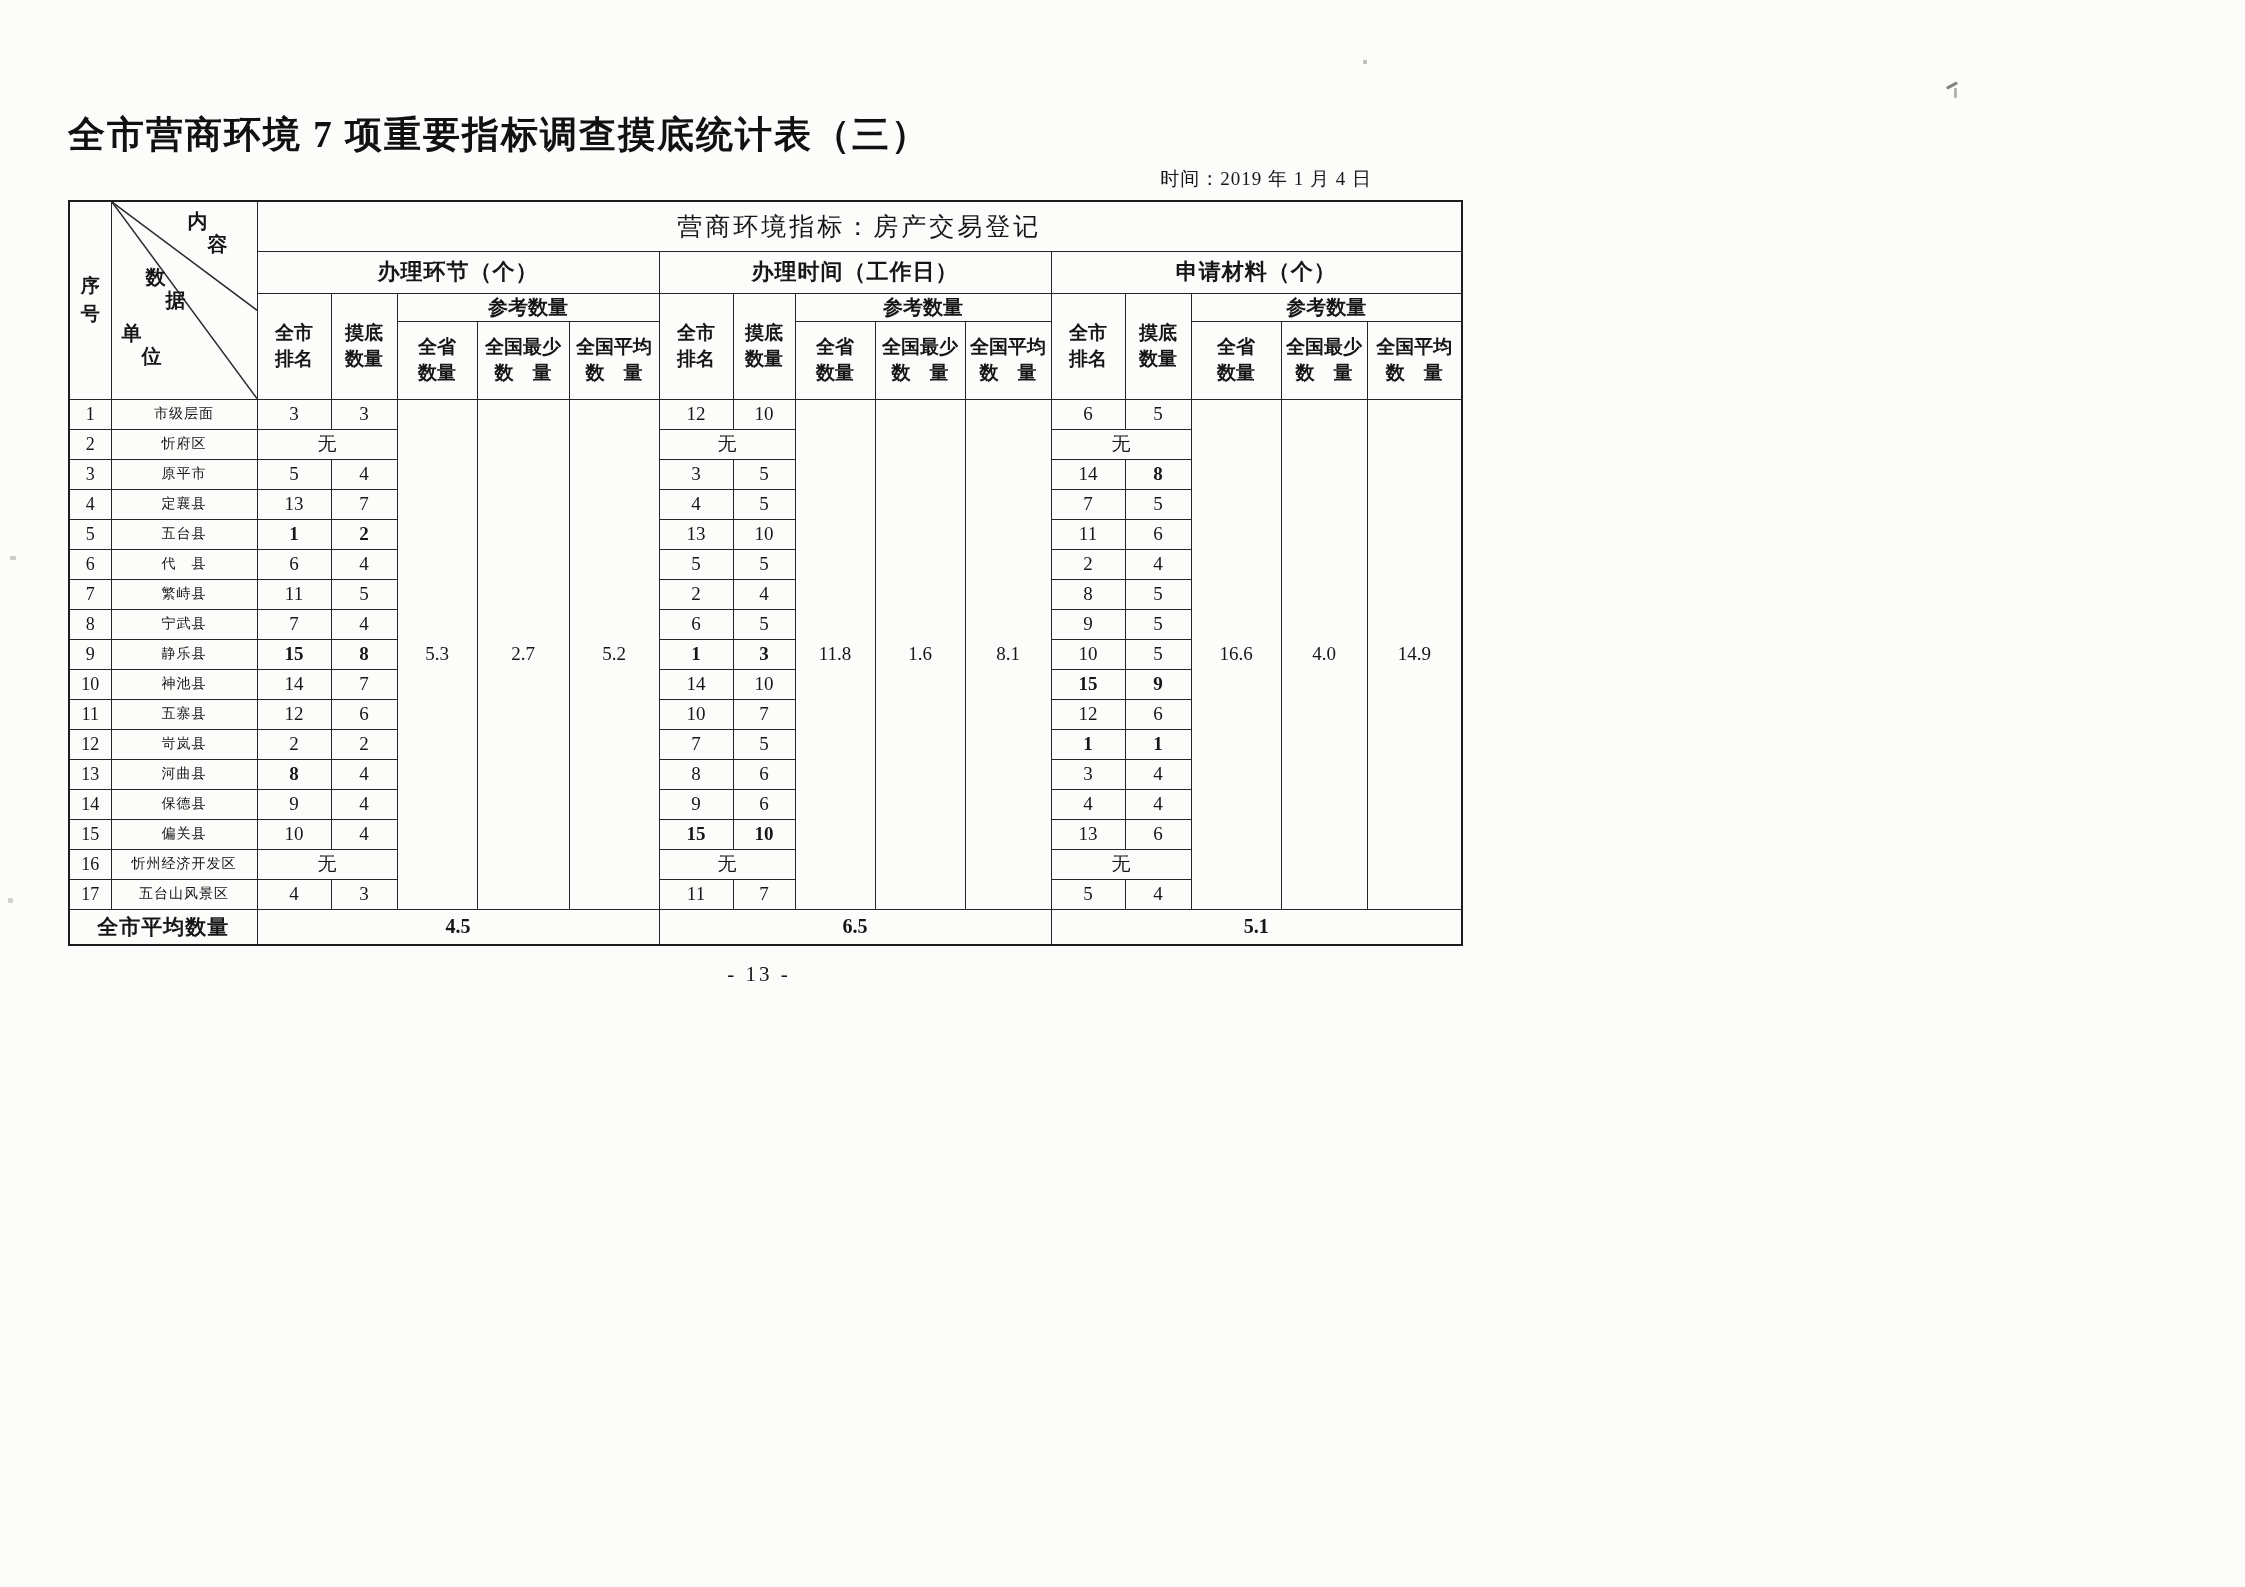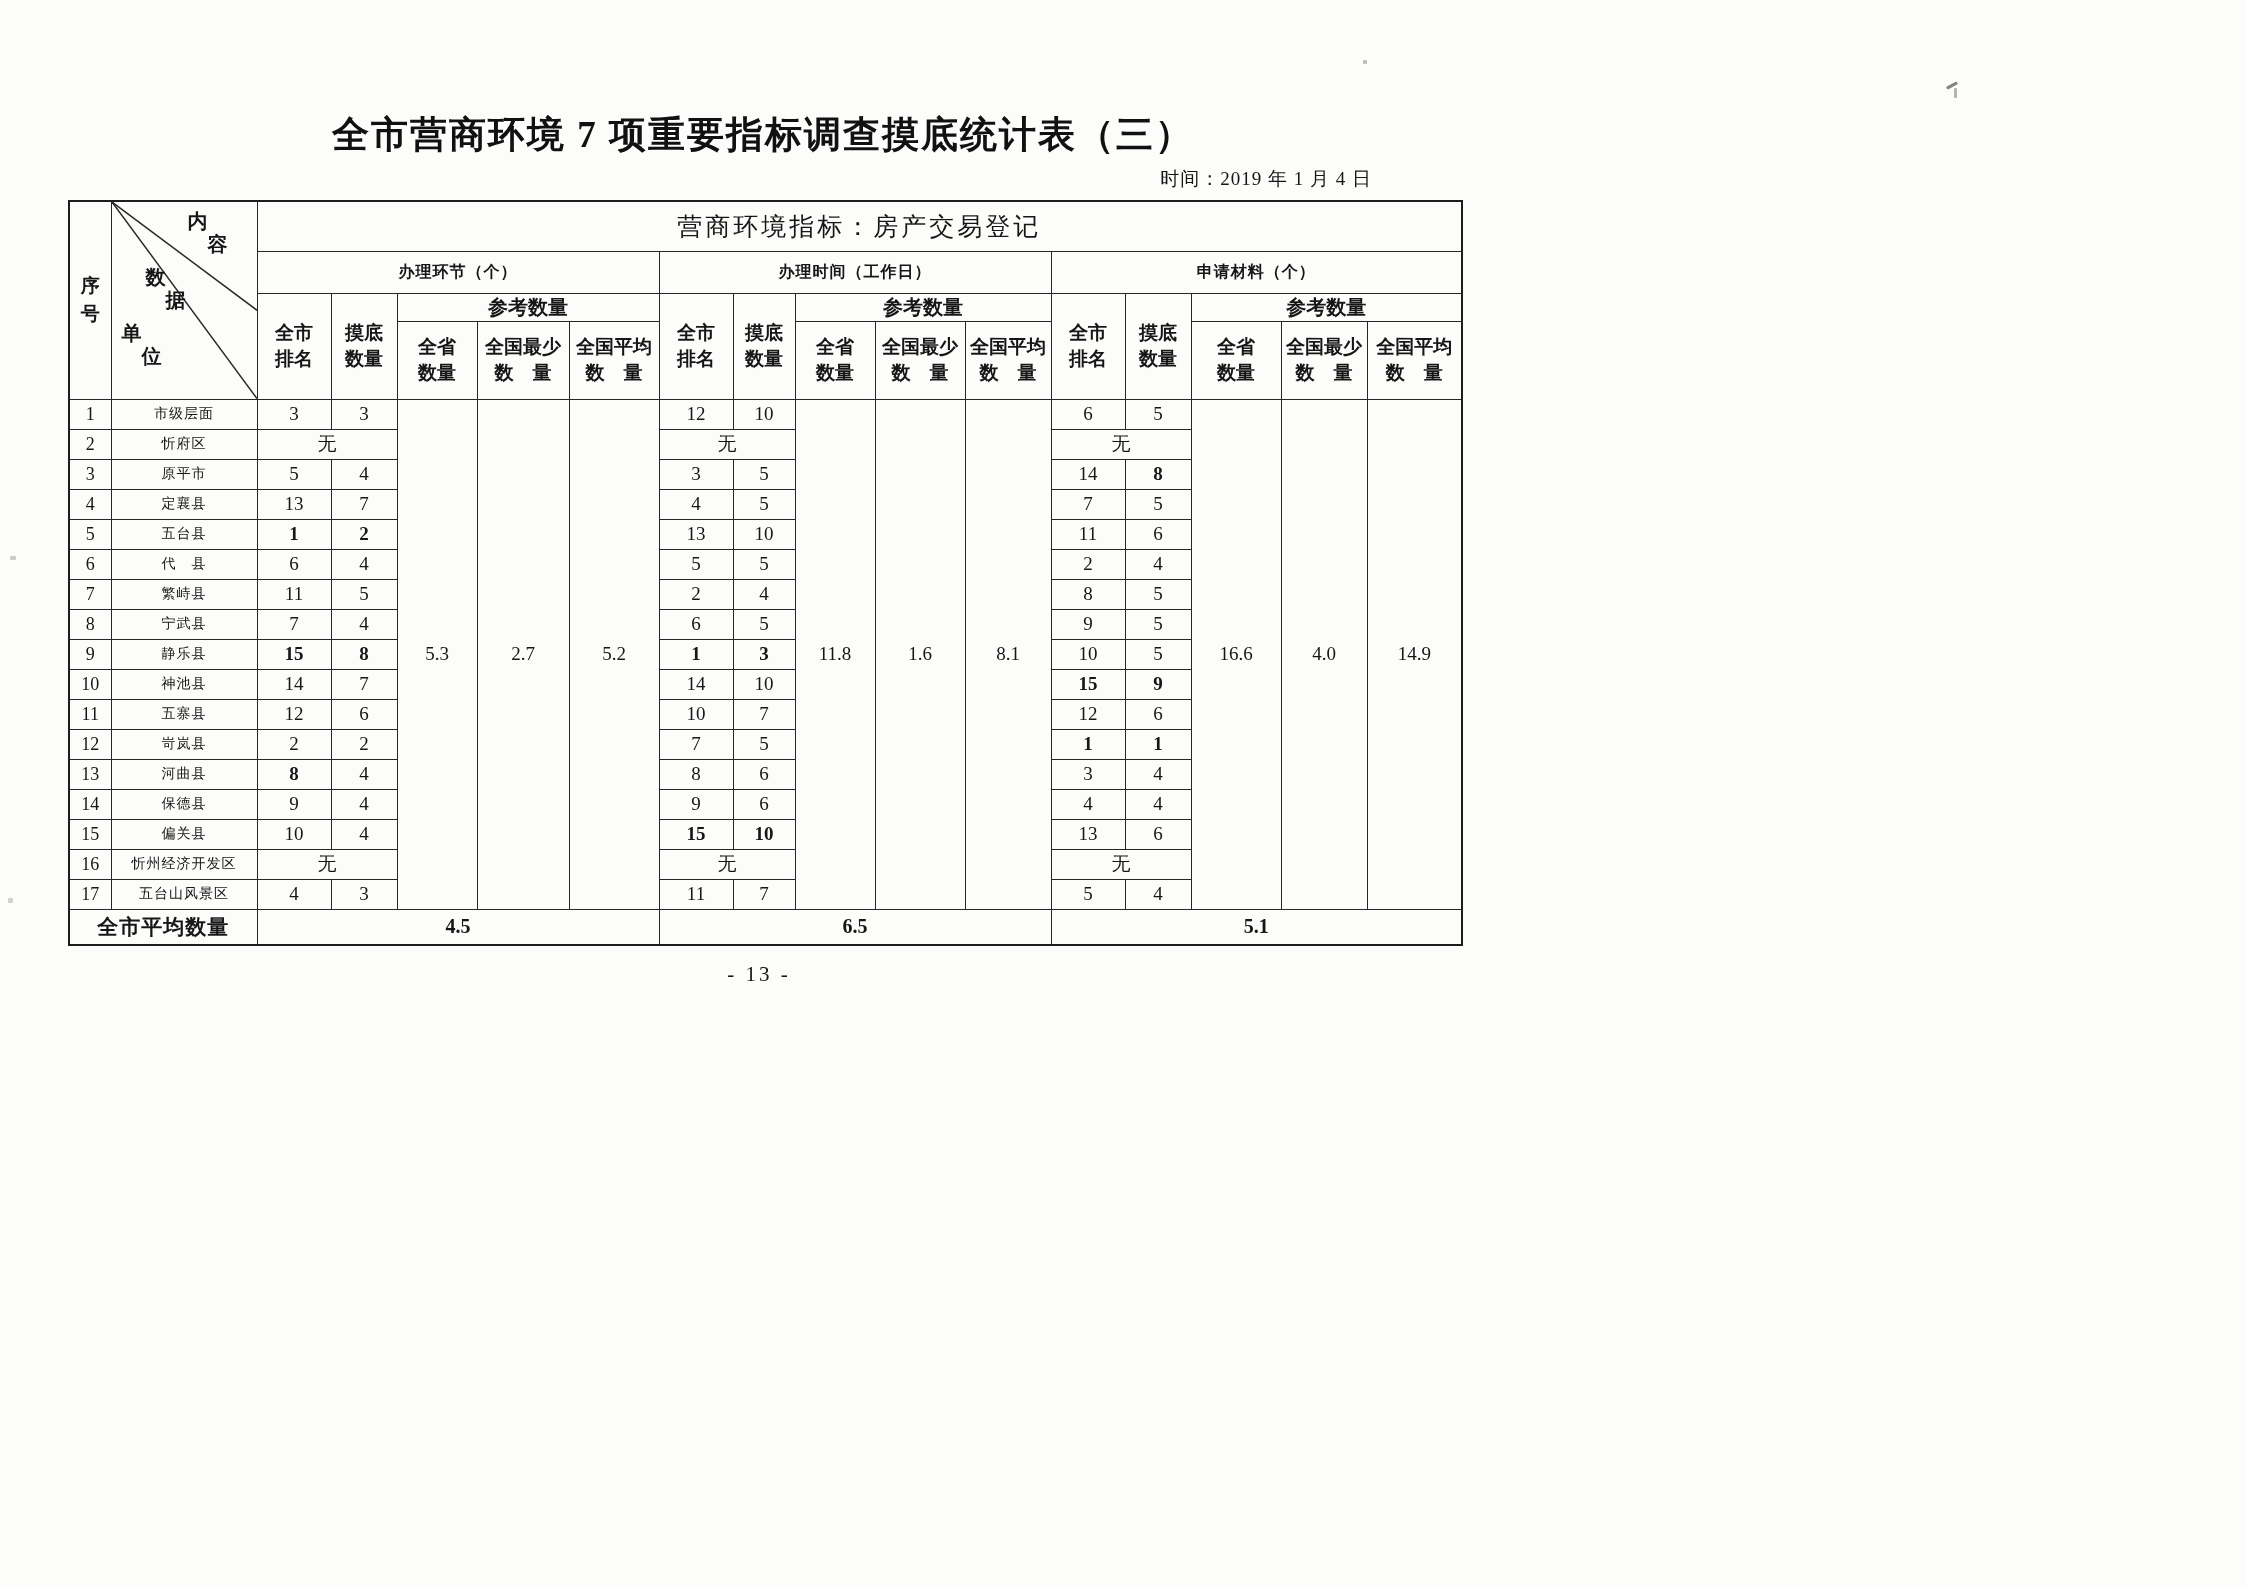--- a/index.html
+++ b/index.html
@@ -4,21 +4,21 @@
 <style>
   * { margin:0; padding:0; box-sizing:border-box; }
   html,body { background:#e8e8e6; }
   body { font-family:"Liberation Serif","DejaVu Serif",serif; }
   .page {
     position:relative; width:2245px; height:1587px;
     background:#fcfcfa; overflow:hidden; color:#161616;
   }
   .title {
     position:absolute; left:68px; top:110px; width:1390px;
-    text-align:center; font-size:37px; font-weight:bold; letter-spacing:2px;
+    text-align:left; font-size:37px; font-weight:bold; letter-spacing:2px;
     color:#111;
   }
   .date {
     position:absolute; left:68px; top:166px; width:1304px;
     text-align:right; font-size:19px; letter-spacing:1px;
   }
   table.main-table {
     position:absolute; left:68px; top:200px;
     border-collapse:collapse; table-layout:fixed; width:1393px;
     border:2.5px solid #1d1d1d;
@@ -28,21 +28,21 @@
     padding:0 2px; overflow:hidden;
   }
   .tr-h1 { height:50px; }
   .tr-h2 { height:42px; }
   .tr-h3 { height:26px; }
   .tr-h4 { height:78px; }
   tbody tr { height:30px; }
   tfoot tr { height:36px; }
   .serial-h { white-space:pre-line; font-size:19px; font-weight:bold; line-height:1.5; }
   .indicator-h { font-size:25px; font-weight:normal; letter-spacing:3px; }
-  .group-h { font-size:16px; font-weight:bold; letter-spacing:1px;margin-top:8px; }
+  .group-h { font-size:22px; font-weight:bold; letter-spacing:1px;margin-top:8px; }
   .ref-h { font-size:20px; font-weight:bold; }
   .sub-h { white-space:pre-line; font-size:19px; font-weight:bold; line-height:1.35; }
   .diag-cell { position:relative; padding:0; }
   .diag-cell svg { position:absolute; left:0; top:0; width:100%; height:100%; display:block; }
   .diag-cell svg line { stroke:#2a2a2a; stroke-width:1.5; vector-effect:non-scaling-stroke; }
   .diag-word {
     position:absolute; font-weight:bold; font-size:20px; line-height:1.15;
     white-space:pre; text-align:left;
   }
   .c-serial { font-size:18px; }

